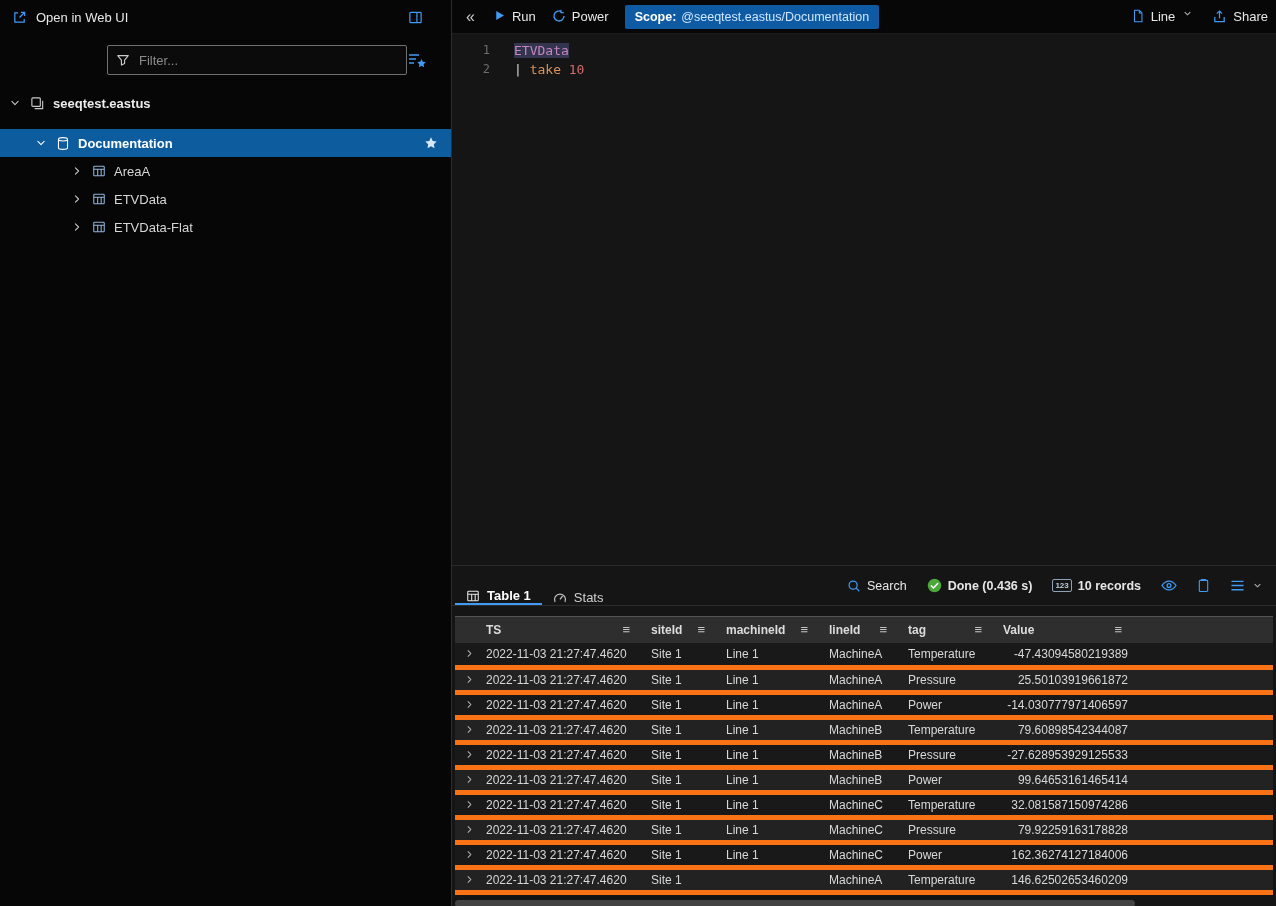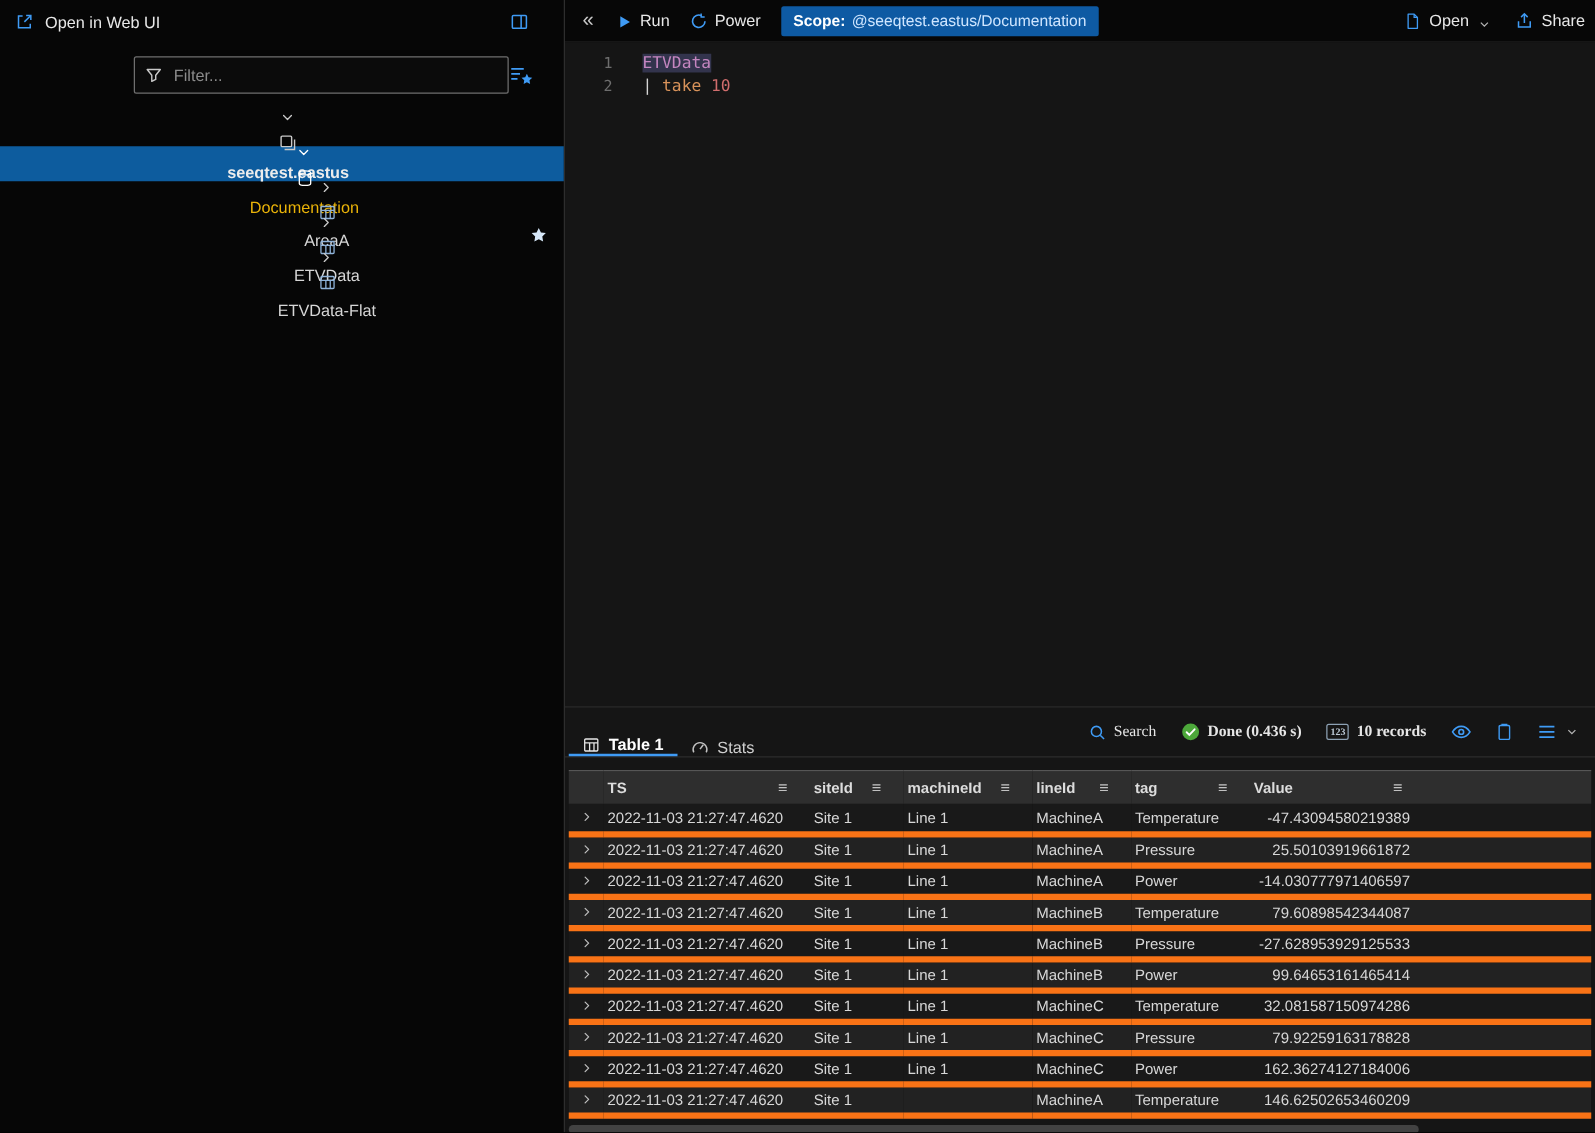--- a/index.html
+++ b/index.html
@@ -30,39 +30,39 @@
     display:flex; align-items:center; gap:7px; padding:0 8px; background:#0b0b0b;
   }
   .filter-box input {
     flex:1; background:transparent; border:none; outline:none;
     color:#ddd; font-size:13px; font-family:inherit;
   }
   .filter-box input::placeholder { color:#8b8b8b; }
   .funnel { color:#c9c9c9; }
 
   .tree { padding-top:4px; }
-  .tree-row { height:28px; display:flex; align-items:center; gap:8px; font-size:13px; color:#d6d6d6; cursor:pointer;flex-direction:column; }
+  .tree-row { height:28px; display:flex; align-items:center; gap:8px; font-size:13px; color:#d6d6d6; cursor:pointer; }
   .row-cluster { padding-left:10px; font-weight:bold; color:#ececec; }
-  .row-db { padding-left:36px; font-weight:normal; color:#eab308; background:var(--sel-blue); }
+  .row-db { padding-left:36px; font-weight:bold; color:#ffffff; background:var(--sel-blue);margin-top:12px; }
   .row-db .starwrap { margin-left:auto; margin-right:13px; color:#d6e7f8; }
   .row-table { padding-left:72px; }
   .chev { width:12px; color:#c8c8c8; display:inline-flex; }
   .icon-cluster { color:#c9c9c9; }
   .icon-db { color:#ffffff; }
   .icon-table { color:#8fb3d9; }
 
   
   .main { position:absolute; left:452px; right:0; top:0; bottom:0; }
 
   .toolbar {
     height:34px; display:flex; align-items:center; padding:0 8px 0 14px;
     background:#070707; border-bottom:1px solid #1c1c1c;
   }
   .collapse { color:#c9c9c9; font-size:16px; margin-right:18px; cursor:pointer; line-height:1; }
-  .tbtn { display:flex; align-items:flex-end; gap:6px; color:#e8e8e8; font-size:13px; margin-right:16px; cursor:pointer; white-space:nowrap; }
+  .tbtn { display:flex; align-items:flex-start; gap:6px; color:#e8e8e8; font-size:13px; margin-right:16px; cursor:pointer; white-space:nowrap; }
   .scope-chip {
     background:var(--scope-blue); color:#fff; font-size:12.5px;
     padding:5px 10px; border-radius:2px; display:flex; gap:5px; cursor:pointer; white-space:nowrap;
   }
   .scope-chip .lbl { font-weight:bold; }
   .scope-chip .val { color:#cfe6ff; }
   .tb-right { margin-left:auto; display:flex; align-items:center; gap:20px; }
   .chev-sm { color:#b5b5b5; display:inline-flex; margin-left:2px; }
 
   .editor {
@@ -80,21 +80,21 @@
   
   .results {
     position:absolute; left:0; right:0; bottom:0; height:341px;
     background:#151515; border-top:1px solid #2a2a2a; overflow:hidden;
   }
   .tabbar { height:40px; display:flex; align-items:center; border-bottom:1px solid #2c2c2c; padding-left:3px; }
   .tab { height:100%; display:flex; align-items:flex-end; gap:7px; padding:0 11px; font-size:13px; color:#cfcfcf; cursor:pointer; }
   .tab.active { color:#fff; font-weight:bold; border-bottom:2px solid var(--accent); }
   .tab .tabic { color:#e6e6e6; display:inline-flex; }
   .tab .tabic.dim { color:#c2c2c2; }
-  .res-right { margin-left:auto; display:flex; align-items:center; gap:20px; padding-right:14px; font-size:12.5px; color:#e6e6e6;font-family:Liberation Serif, serif; }
+  .res-right { margin-left:auto; display:flex; align-items:center; gap:20px; padding-right:14px; font-size:12.5px; color:#e6e6e6; }
   .g { display:flex; align-items:center; gap:6px; cursor:pointer; white-space:nowrap; }
   .badge123 { font-size:8px; border:1px solid #8ea2b5; color:#bcc9d6; border-radius:2px; padding:0 2px; line-height:11px; font-weight:bold; }
 
   .grid { margin:10px 0 0 3px; }
   table { border-collapse:collapse; table-layout:fixed; width:calc(100% - 3px); font-size:12px; }
   thead th {
     background:#2e2e2e; height:26px; font-weight:bold; color:#dcdcdc;
     text-align:left; border-top:1px solid #565656; padding:0;
   }
   .th-inner { display:flex; align-items:center; justify-content:space-between; padding:0 18px 0 3px; }
@@ -261,21 +261,21 @@
         <span class="val">@seeqtest.eastus/Documentation</span>
       </span>
       <span class="tb-right">
         <span class="tbtn" style="margin-right:0">
           <span class="ic blue">
             <svg width="14" height="14" viewBox="0 0 16 16" fill="none" stroke="currentColor" stroke-width="1.2">
                 <path d="M4 1.5h5.5l3 3v10H4z" stroke-linejoin="round"></path>
                 <path d="M9.5 1.5v3h3"></path>
               </svg>
           </span>
-          <span>Open</span>
+          <span>Line</span>
           <span class="chev-sm">
             <svg width="9" height="9" viewBox="0 0 16 16">
                 <path d="M3 5.5l5 5 5-5" fill="none" stroke="currentColor" stroke-width="1.8"></path>
               </svg>
           </span>
         </span>
         <span class="tbtn" style="margin-right:0">
           <span class="ic blue">
             <svg width="15" height="15" viewBox="0 0 16 16" fill="none" stroke="currentColor" stroke-width="1.3">
                 <path d="M8 10V2.5"></path>

